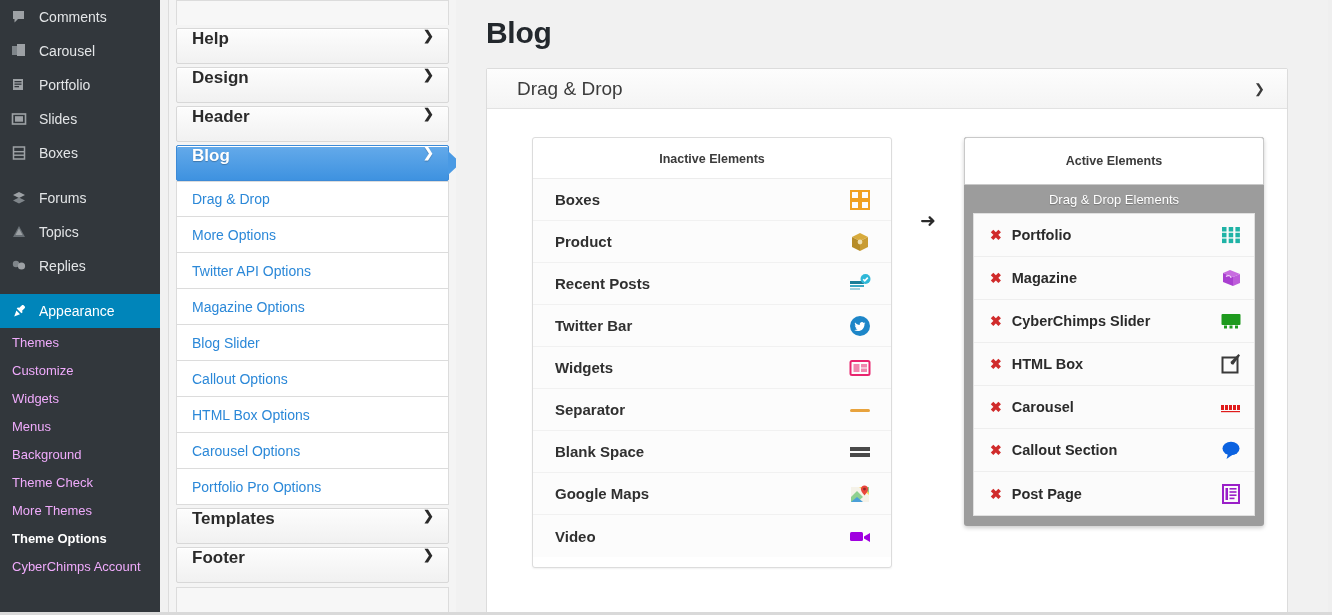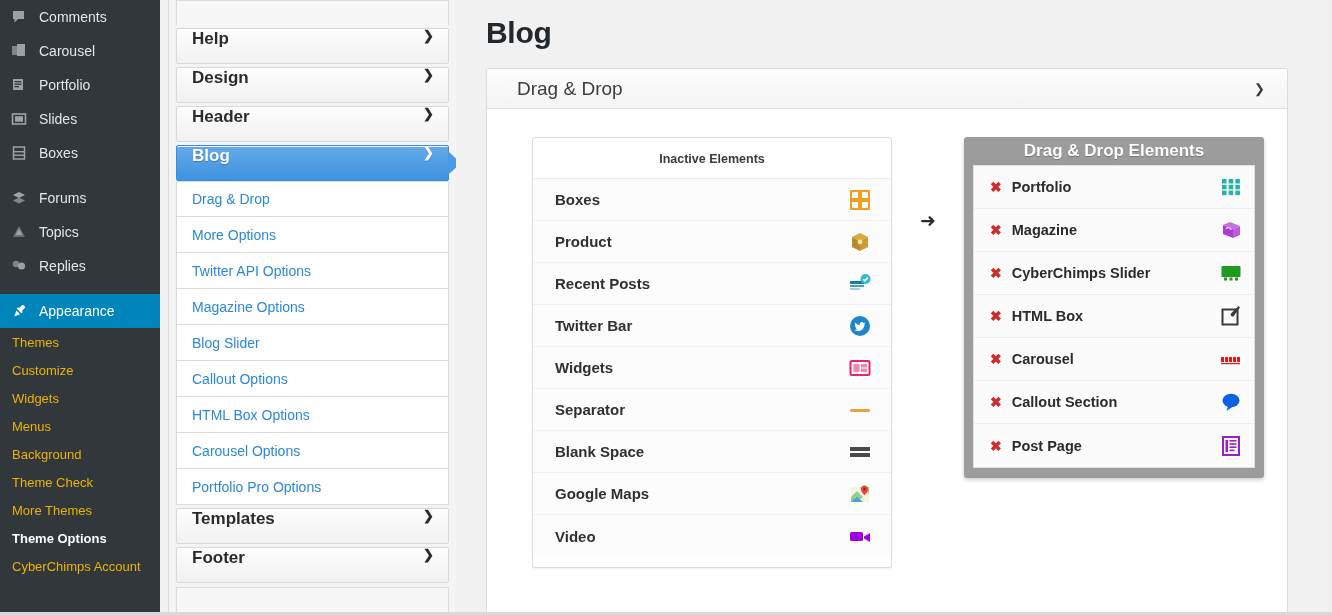--- a/index.html
+++ b/index.html
@@ -46,21 +46,21 @@
     border-top: 8px solid transparent;
     border-bottom: 8px solid transparent;
     border-left: 8px solid #0085ba;
   }
   .wp-gap { height: 11px; }
   .wp-sub {
     height: 28px;
     display: flex; align-items: center;
     padding-left: 12px;
     font-size: 13px;
-    color: #eab308;
+    color: #f0abfc;
     cursor: pointer;
   }
   .wp-sub.current { color: #fff; font-weight: bold; }
 
   
   #options-nav {
     position: absolute; left: 168px; top: 0;
     width: 288px; height: 615px;
     background: #f4f4f4;
     overflow: hidden;
@@ -212,22 +212,22 @@
     border-radius: 3px 3px 0 0;
     height: 48px;
     display: flex; align-items: center; justify-content: center;
     font-size: 12.5px;
     font-weight: bold;
     color: #3b3b3b;
   }
   #active-subtitle {
     height: 28px;
     display: flex; align-items: center; justify-content: center;
-    font-size: 17px;
-    font-weight: bold;
+    font-size: 13px;
+    font-weight: normal;
     color: #fff;
     text-shadow: 0 1px 1px rgba(0,0,0,.25);
   }
   #active-list {
     margin: 0 9px;
     background: #fbfbfb;
     border: 1px solid #e0e0e0;
   }
   .active-row {
     height: 43px;
@@ -575,20 +575,21 @@
           </div>
         </div>
       </div>
 
       <div id="arrow-col">
         <span>➜</span>
       </div>
 
       <div>
         <div id="active-box">
+          <div id="active-title">Active Elements</div>
           <div id="active-subtitle">Drag &amp; Drop Elements</div>
           <div id="active-list">
 
             <div class="active-row">
               <span class="rm">✖</span>
               <span class="lbl">Portfolio</span>
               <span class="ico-wrap">
                 <svg width="22" height="22" viewBox="0 0 22 22">
                     <g fill="#1fb3a6">
                       <rect x="2" y="3" width="4.5" height="4.5"></rect>

